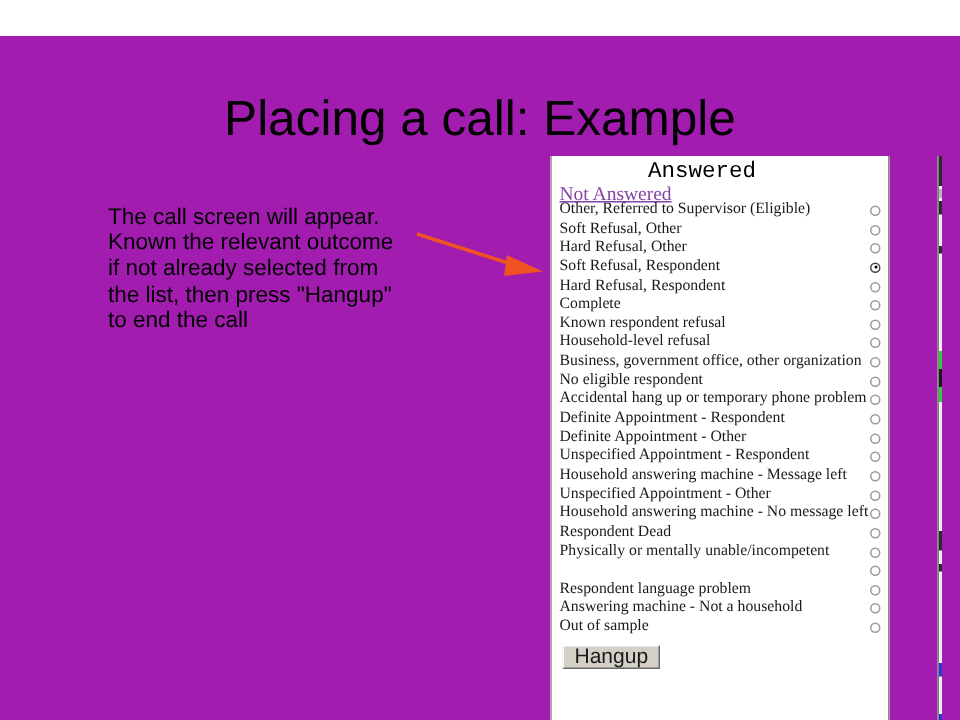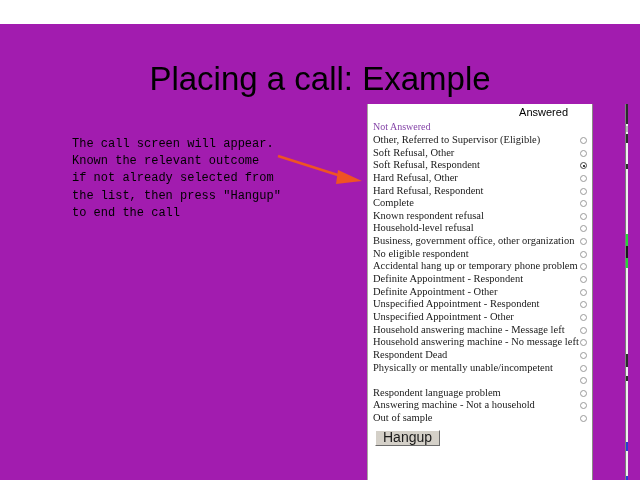--- a/index.html
+++ b/index.html
@@ -38,22 +38,22 @@
     letter-spacing: 0px;
     white-space: nowrap;
   }
 
   
   #instruction-text {
     position: absolute;
     left: 72px;
     top: 112px;
     width: 212px;
-    font-family: Liberation Mono, monospace;
-    font-size: 12px;
+    font-family: Liberation Sans, sans-serif;
+    font-size: 15px;
     line-height: 17.2px;
     color: #000000;
   }
   #instruction-text .line {
     white-space: nowrap;
   }
 
   
   #arrow-annotation {
     position: absolute;
@@ -83,33 +83,34 @@
     width: 100%;
     height: 100%;
     font-family: "Liberation Serif", serif;
   }
 
   #answered-header {
     position: absolute;
     left: 0;
     top: 2px;
     width: 200px;
-    text-align: right;
-    font-family: Liberation Sans, sans-serif;
-    font-size: 11px;
+    text-align: center;
+    font-family: Liberation Mono, monospace;
+    font-size: 15px;
     color: #000000;
   }
 
   #not-answered-link {
     position: absolute;
     left: 5px;
     top: 17px;
     font-family: "Liberation Serif", serif;
-    font-size: 10px;
+    font-size: 13px;
     color: #8545a8;
+    text-decoration: underline;
     cursor: pointer;
   }
 
   #outcome-list {
     position: absolute;
     left: 0;
     top: 30px;
     width: 226px;
   }
 
@@ -217,28 +218,28 @@
       <div id="outcome-list">
           <div class="outcome-row">
             <span class="outcome-label">Other, Referred to Supervisor (Eligible)</span>
             <span class="outcome-radio"></span>
           </div>
           <div class="outcome-row">
             <span class="outcome-label">Soft Refusal, Other</span>
             <span class="outcome-radio"></span>
           </div>
           <div class="outcome-row">
+            <span class="outcome-label">Hard Refusal, Other</span>
+            <span class="outcome-radio"></span>
+          </div>
+          <div class="outcome-row">
             <span class="outcome-label">Soft Refusal, Respondent</span>
             <span class="outcome-radio selected"></span>
           </div>
           <div class="outcome-row">
-            <span class="outcome-label">Hard Refusal, Other</span>
-            <span class="outcome-radio"></span>
-          </div>
-          <div class="outcome-row">
             <span class="outcome-label">Hard Refusal, Respondent</span>
             <span class="outcome-radio"></span>
           </div>
           <div class="outcome-row">
             <span class="outcome-label">Complete</span>
             <span class="outcome-radio"></span>
           </div>
           <div class="outcome-row">
             <span class="outcome-label">Known respondent refusal</span>
             <span class="outcome-radio"></span>
@@ -265,25 +266,25 @@
           </div>
           <div class="outcome-row">
             <span class="outcome-label">Definite Appointment - Other</span>
             <span class="outcome-radio"></span>
           </div>
           <div class="outcome-row">
             <span class="outcome-label">Unspecified Appointment - Respondent</span>
             <span class="outcome-radio"></span>
           </div>
           <div class="outcome-row">
+            <span class="outcome-label">Household answering machine - Message left</span>
+            <span class="outcome-radio"></span>
+          </div>
+          <div class="outcome-row">
             <span class="outcome-label">Unspecified Appointment - Other</span>
-            <span class="outcome-radio"></span>
-          </div>
-          <div class="outcome-row">
-            <span class="outcome-label">Household answering machine - Message left</span>
             <span class="outcome-radio"></span>
           </div>
           <div class="outcome-row">
             <span class="outcome-label">Household answering machine - No message left</span>
             <span class="outcome-radio"></span>
           </div>
           <div class="outcome-row">
             <span class="outcome-label">Respondent Dead</span>
             <span class="outcome-radio"></span>
           </div>

